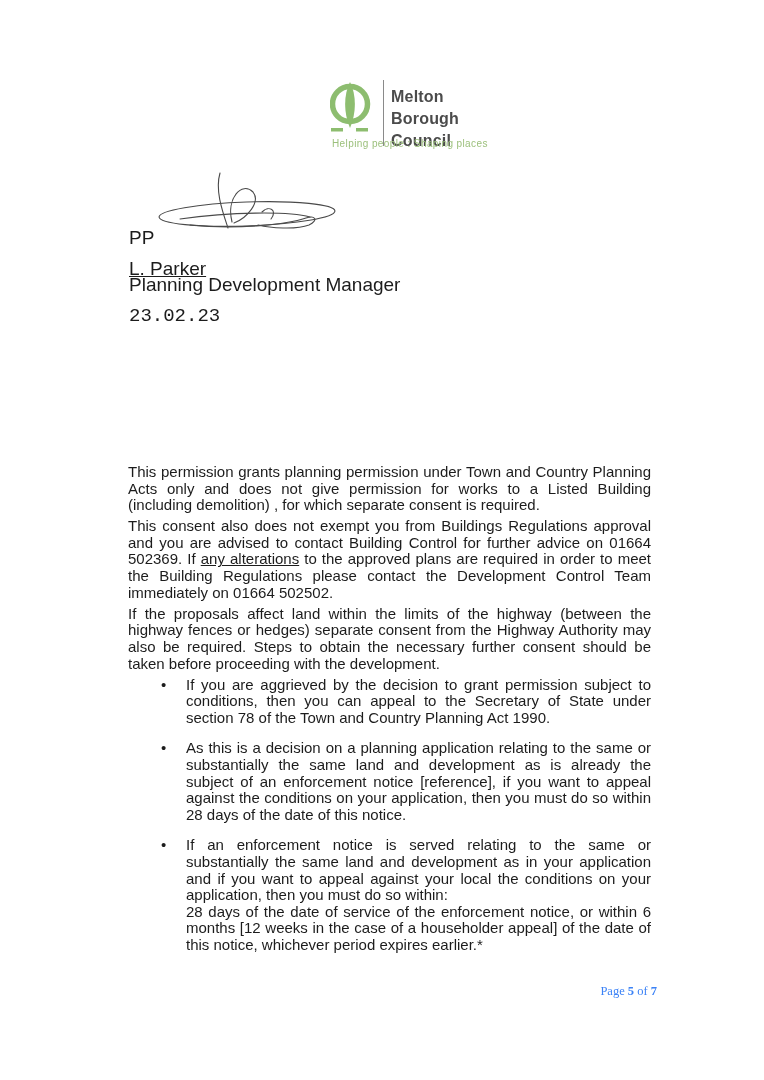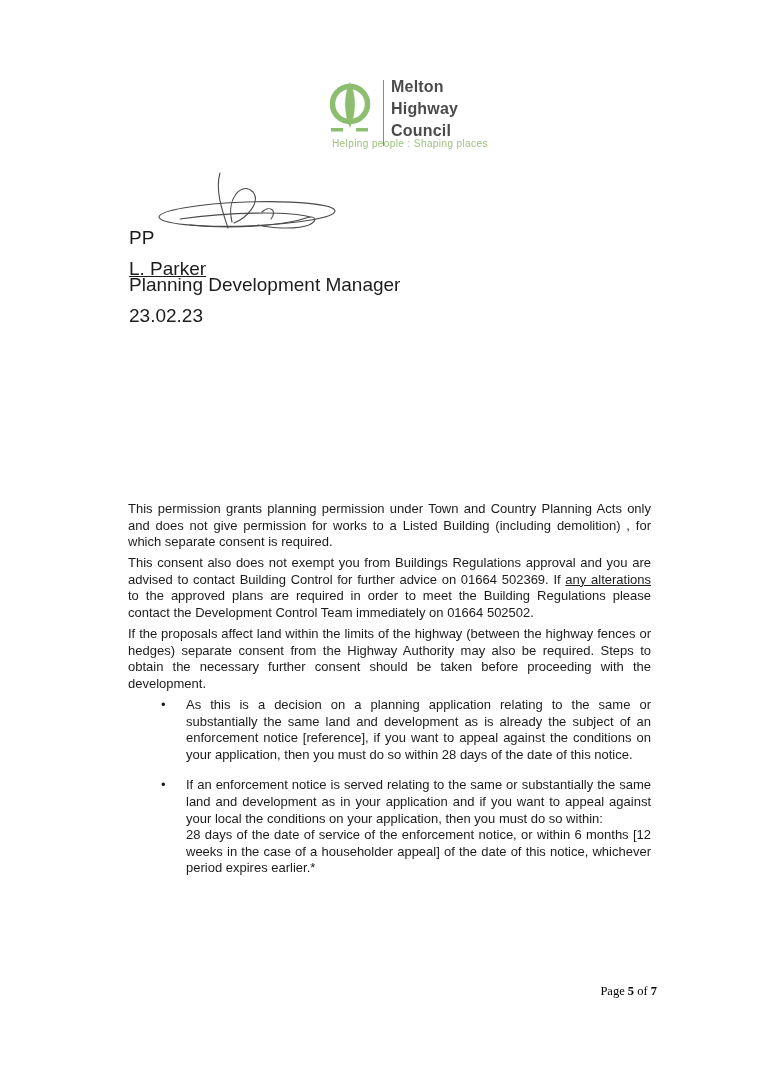--- a/index.html
+++ b/index.html
@@ -11,69 +11,69 @@
     background: #ffffff;
     font-family: "Liberation Sans", sans-serif;
     color: #1c1c1c;
     overflow: hidden;
   }
 
   
   .logo { position: absolute; left: 330px; top: 76px; width: 190px; height: 78px; }
   .logo-mark { position: absolute; left: 0; top: 4px; }
   .logo-divider { position: absolute; left: 53px; top: 4px; width: 1px; height: 66px; background: #8a8a8a; }
-  .logo-text { position: absolute; left: 61px; top: 0; font-weight: bold; font-size: 16px; line-height: 22px; color: #4b4b4b; letter-spacing: 0.2px; }
+  .logo-text { position: absolute; left: 61px; top: 10px; font-weight: bold; font-size: 16px; line-height: 22px; color: #4b4b4b; letter-spacing: 0.2px; }
   .logo-tagline { position: absolute; left: 2px; top: 62px; font-size: 10px; color: #9cc07c; letter-spacing: 0.4px; white-space: nowrap; }
 
   
   .signature-svg { position: absolute; left: 150px; top: 168px; }
   .sig-text { position: absolute; left: 129px; top: 230px; font-size: 19px; line-height: 16px; }
   .sig-pp { margin: 0 0 15px 0; }
   .sig-name { margin: 0; text-decoration: underline; }
   .sig-role { margin: 0 0 15px 0; }
-  .sig-date { margin: 0; }
+  .sig-date { margin: 0; font-family: Liberation Mono, monospace; }
 
   
   .bodytext {
     position: absolute; left: 128px; top: 464px; width: 523px;
-    font-size: 13px; line-height: 16.6px; margin-top: 37px;
+    font-size: 15px; line-height: 16.6px;
   }
   .bodytext p { margin: 0 0 4.5px 0; text-align: justify; white-space: pre-line; }
   .appeal-heading { margin: 2px 0 17px 0; font-weight: bold; text-align: left; }
   ul.appeal-list { margin: 0; padding: 0; list-style: none; }
   ul.appeal-list li { position: relative; padding-left: 58px; margin-bottom: 14px; text-align: justify; white-space: pre-line; }
   ul.appeal-list li::before { content: "\2022"; position: absolute; left: 33px; top: 0; }
   .b { font-weight: normal; }
   .u { text-decoration: underline; }
 
   
   .footer {
     position: absolute; top: 984px; right: 107px;
-    font-family: "Liberation Serif", serif; font-size: 12.5px; color: #000000;
+    font-family: "Liberation Serif", serif; font-size: 12.5px; color: #3b82f6;
   }
   .footer .num { font-weight: bold; }
 </style>
 </head>
 <body>
 
 <div class="page">
 
   <div class="logo">
     <svg class="logo-mark" width="42" height="56" viewBox="0 0 42 56">
       <g stroke="#8dbd6f" fill="none">
         <circle cx="20" cy="24" r="17.5" stroke-width="5.5"></circle>
         <path d="M 20 2 C 26.5 15, 26.5 33, 20 48 C 13.5 33, 13.5 15, 20 2 Z" fill="#8dbd6f" stroke="none"></path>
         <rect x="1" y="48" width="12" height="3.5" fill="#8dbd6f" stroke="none"></rect>
         <rect x="26" y="48" width="12" height="3.5" fill="#8dbd6f" stroke="none"></rect>
       </g>
     </svg>
     <div class="logo-divider"></div>
     <div class="logo-text">
       <div>Melton</div>
-      <div>Highway</div>
+      <div>Borough</div>
       <div>Council</div>
     </div>
     <div class="logo-tagline">Helping people : Shaping places</div>
   </div>
 
   <svg class="signature-svg" width="195" height="72" viewBox="0 0 195 72">
     <g stroke="#4a4a4a" stroke-width="1.1" fill="none" stroke-linecap="round">
       <ellipse cx="97" cy="46" rx="88" ry="12" transform="rotate(-2 97 46)"></ellipse>
       <path d="M 70 5 C 65 22, 72 42, 78 60"></path>
       <path d="M 82 54 C 76 30, 92 13, 103 24 C 111 34, 97 50, 84 55"></path>
@@ -88,20 +88,21 @@
     <p class="sig-name">L. Parker</p>
     <p class="sig-role">Planning Development Manager</p>
     <p class="sig-date">23.02.23</p>
   </div>
 
   <div class="bodytext">
     <p><span>This permission grants planning permission under Town and Country Planning Acts only and does not give permission for works to a Listed Building (including demolition) , for which separate consent is required.</span></p>
     <p><span>This consent also does not exempt you from </span><span class="b">Buildings Regulations approval</span><span> and you are advised to contact Building Control for further advice on 01664 502369. If </span><span class="b u">any alterations</span><span> to the approved plans are required in order to meet the Building Regulations please contact the Development Control Team immediately on 01664 502502.</span></p>
     <p><span>If the proposals affect land within the limits of the highway (between the highway fences or hedges) separate consent from the Highway Authority may also be required. Steps to obtain the necessary further consent should be taken before proceeding with the development.</span></p>
     <ul class="appeal-list">
+      <li><span>If you are aggrieved by the decision to grant permission subject </span><span class="b">to conditions,</span><span> then you can appeal to the Secretary of State under section 78 of the Town and Country Planning Act 1990.</span></li>
       <li><span>As this is a decision on a planning application relating to the same or substantially the same land and development as is already the subject of an enforcement notice [reference], if you want to appeal against the conditions on your application, then you must do so within 28 days of the date of this notice.</span></li>
       <li><span>If an enforcement notice is served relating to the same or substantially the same land and development as in your application and if you want to appeal against your local the conditions on your application, then you must do so within:
 28 days of the date of service of the enforcement notice, or within 6 months [12 weeks in the case of a householder appeal] of the date of this notice, whichever period expires earlier.*</span></li>
     </ul>
   </div>
 
   <div class="footer"><span>Page </span><span class="num">5</span><span> of </span><span class="num">7</span></div>
 
 </div>
 

